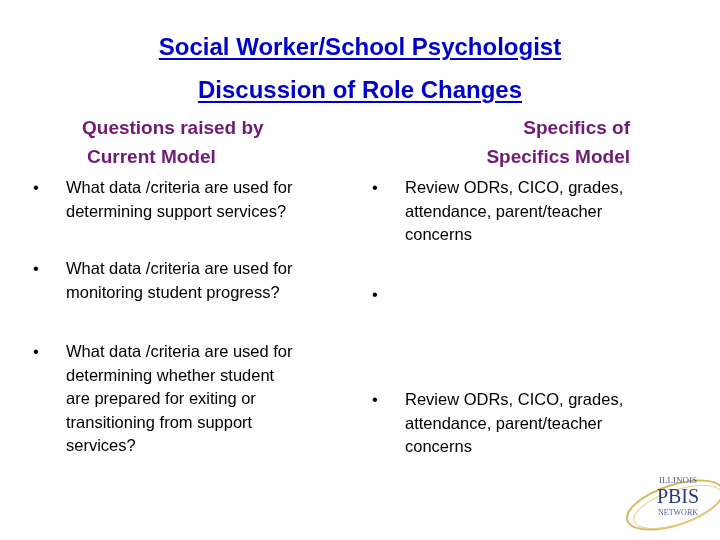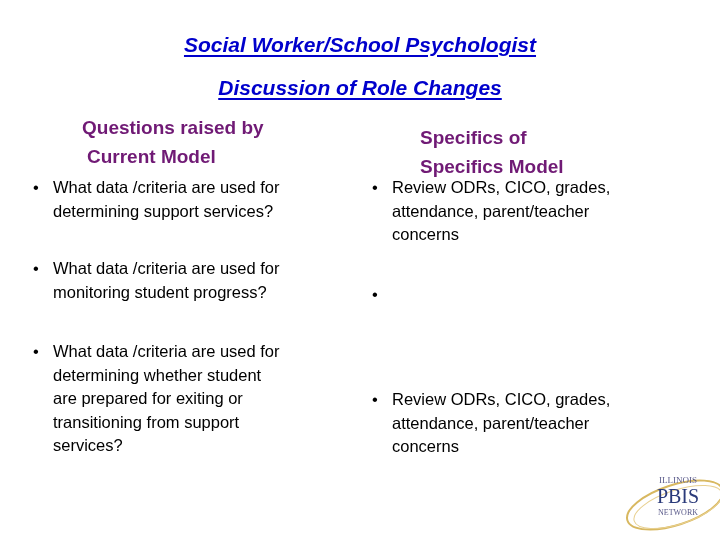--- a/index.html
+++ b/index.html
@@ -3,38 +3,38 @@
   <meta charset="utf-8">
   <style>
     html, body { margin: 0; padding: 0; }
     body {
       width: 720px; height: 540px; background: #ffffff;
       position: relative; overflow: hidden;
       font-family: "Liberation Sans", sans-serif;
     }
     .title {
       position: absolute; left: 0; width: 720px; text-align: center;
-      color: #0000cc; font-weight: bold; font-size: 21px;
-      text-decoration: underline; text-underline-offset: 3px; font-style: italic;
+      color: #0000cc; font-weight: bold; font-size: 24px;
+      text-decoration: underline; text-underline-offset: 3px;
     }
     .t1 { top: 33px; }
     .t2 { top: 76px; }
     .colhead {
       position: absolute; color: #701a75; font-weight: bold; font-size: 19px;
       line-height: 29px;
     }
     .h-left { left: 82px; top: 113px; }
     .h-left .line2 { padding-left: 5px; }
-    .h-right { left: 420px; top: 123px; width: 210px; text-align: left; }
+    .h-right { left: 420px; top: 113px; width: 210px; text-align: right; }
     .bullet {
       position: absolute; font-size: 16.5px; line-height: 23.5px; color: #000;
       display: flex;
     }
     .bullet .dot { width: 45px; flex: none; padding-left: 25px; box-sizing: border-box; }
-    .bullet .txt { white-space: pre-line; }
+    .bullet .txt { white-space: pre-line; margin-left: 13px; }
     .bl { left: 8px; }
     .br { left: 347px; }
     .logo {
       position: absolute; left: 620px; top: 465px; width: 110px; height: 70px;
     }
   </style>
 </head>
 <body>
 
 <div class="title t1">Social Worker/School Psychologist</div>

